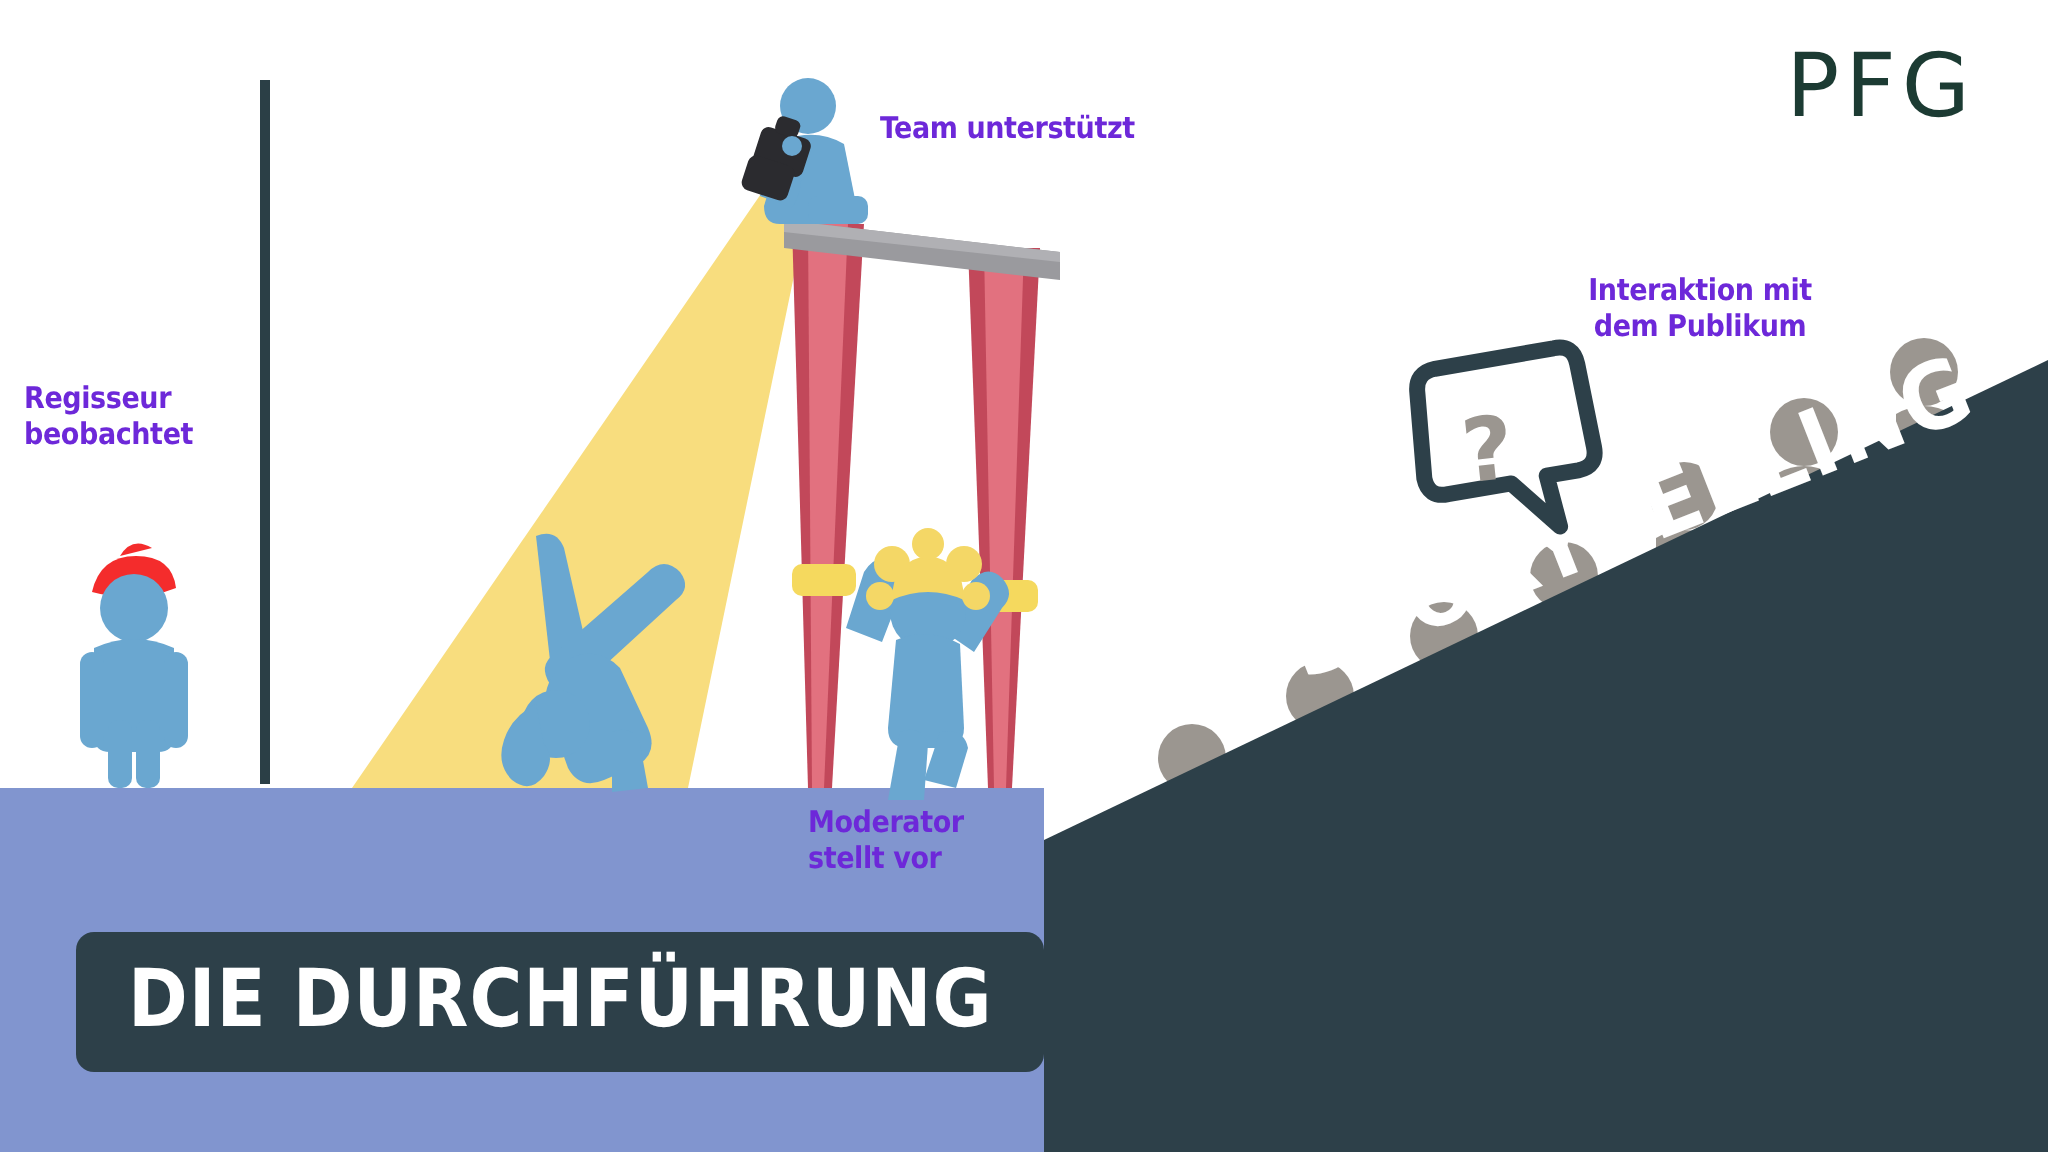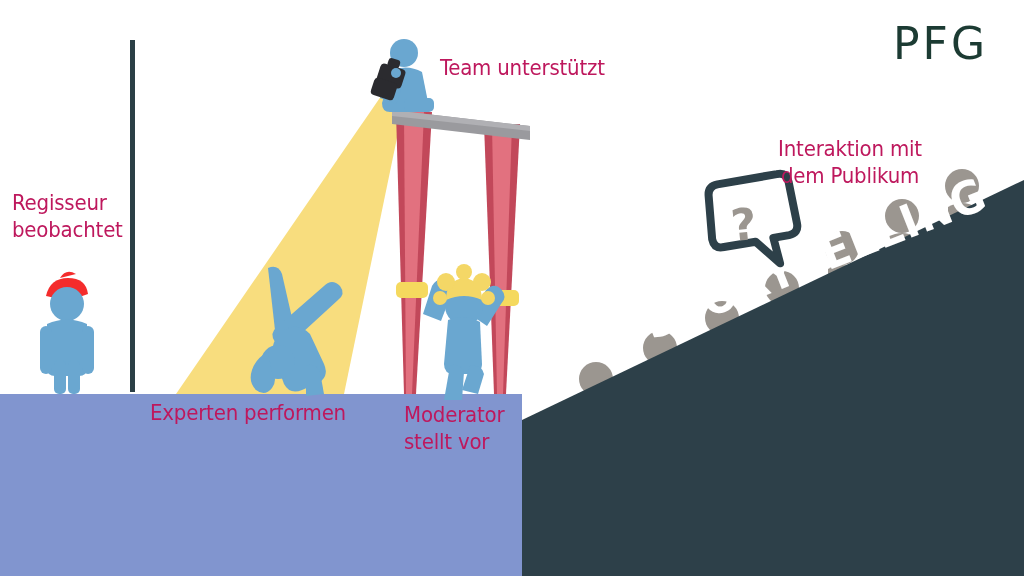--- a/index.html
+++ b/index.html
@@ -24,23 +24,23 @@
     font-size:44px;
     font-weight:400;
     letter-spacing:3px;
     color:#1c3b33;
     line-height:1;
   }
 
   
   .label{
     font-family:"DejaVu Sans Condensed","Liberation Sans", sans-serif;
-    font-weight:400;
-    color:#be185d;
-    font-size:22px;
+    font-weight:700;
+    color:#6d28d9;
+    font-size:15px;
     line-height:1.22;
     letter-spacing:-0.2px;
     white-space:pre-line;
   }
   #lbl-regisseur{ left:12px; top:190px; width:130px; text-align:left;}
   #lbl-team{ left:440px; top:55px; text-align:left;}
   #lbl-interaktion{ left:760px; top:136px; width:180px; text-align:center;}
   #lbl-experten{ left:150px; top:400px; text-align:left;}
   #lbl-moderator{ left:404px; top:402px; width:112px; text-align:left;}
 
@@ -237,21 +237,23 @@
   </svg>
 
   <div class="abs label" id="lbl-regisseur">Regisseur
 beobachtet</div>
 
   <div class="abs label" id="lbl-team">Team unterstützt</div>
 
   <div class="abs label" id="lbl-interaktion">Interaktion mit
 dem Publikum</div>
 
-  <div class="abs label" id="lbl-experten">Experten performen</div>
 
   <div class="abs label" id="lbl-moderator">Moderator
 stellt vor</div>
 
+  <div class="abs" id="badge">
+    <span>DIE DURCHFÜHRUNG</span>
+  </div>
 
   <div class="abs" id="logo">PFG</div>
 
 </div>
 
 </body></html>

